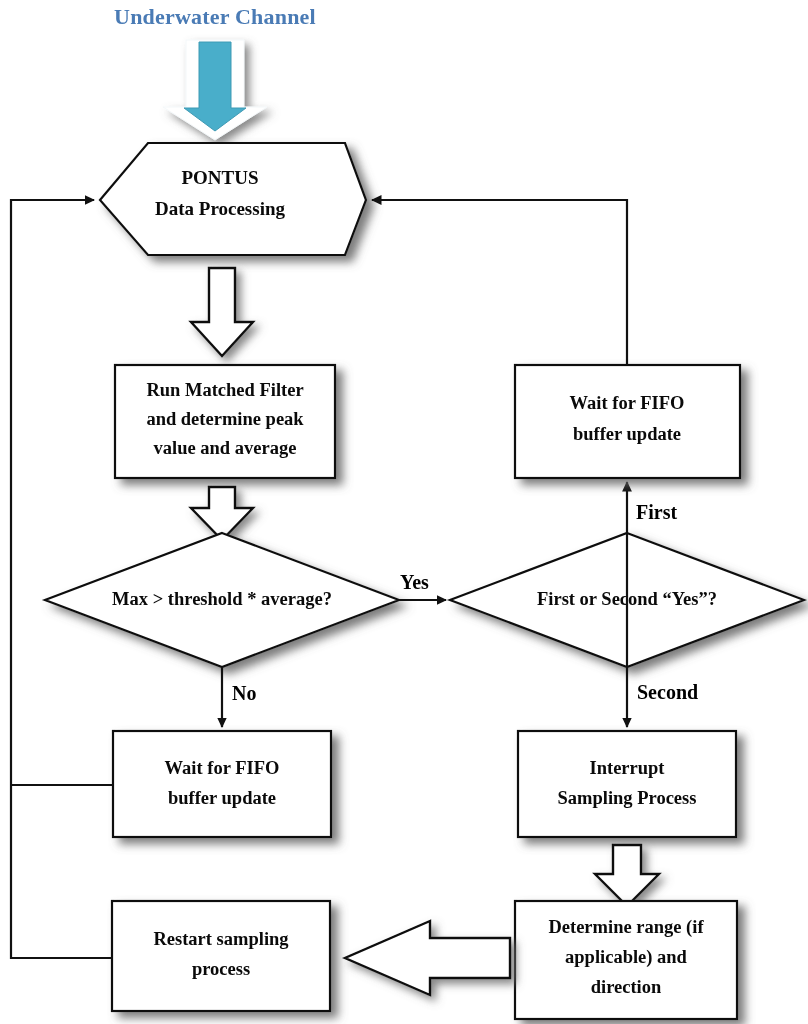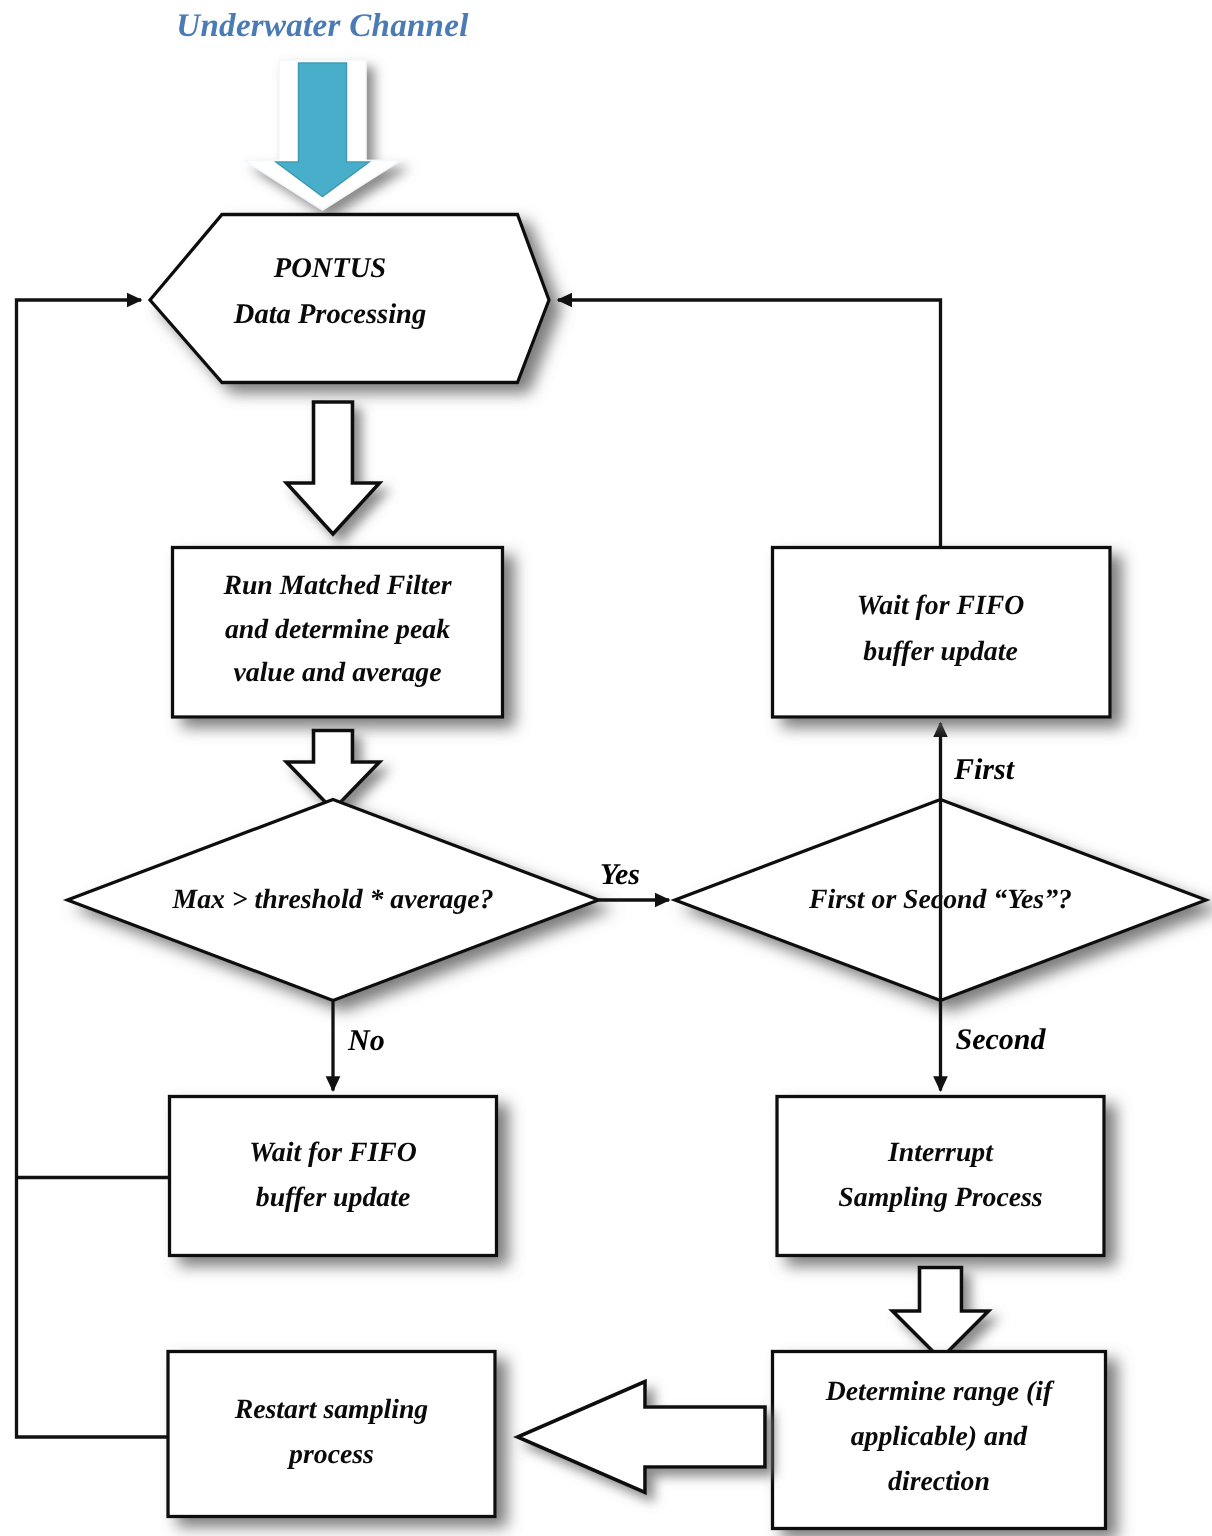--- a/index.html
+++ b/index.html
@@ -10,21 +10,20 @@
   body {
     width: 808px;
     height: 1024px;
     font-family: "Liberation Serif", "DejaVu Serif", serif;
     overflow: hidden;
   }
   #flow-root {
     position: relative;
     width: 808px;
     height: 918px;
-    font-style: italic;
   }
   svg.canvas {
     position: absolute;
     top: 0;
     left: 0;
     width: 808px;
     height: 1024px;
     display: block;
   }
   .node-text {

